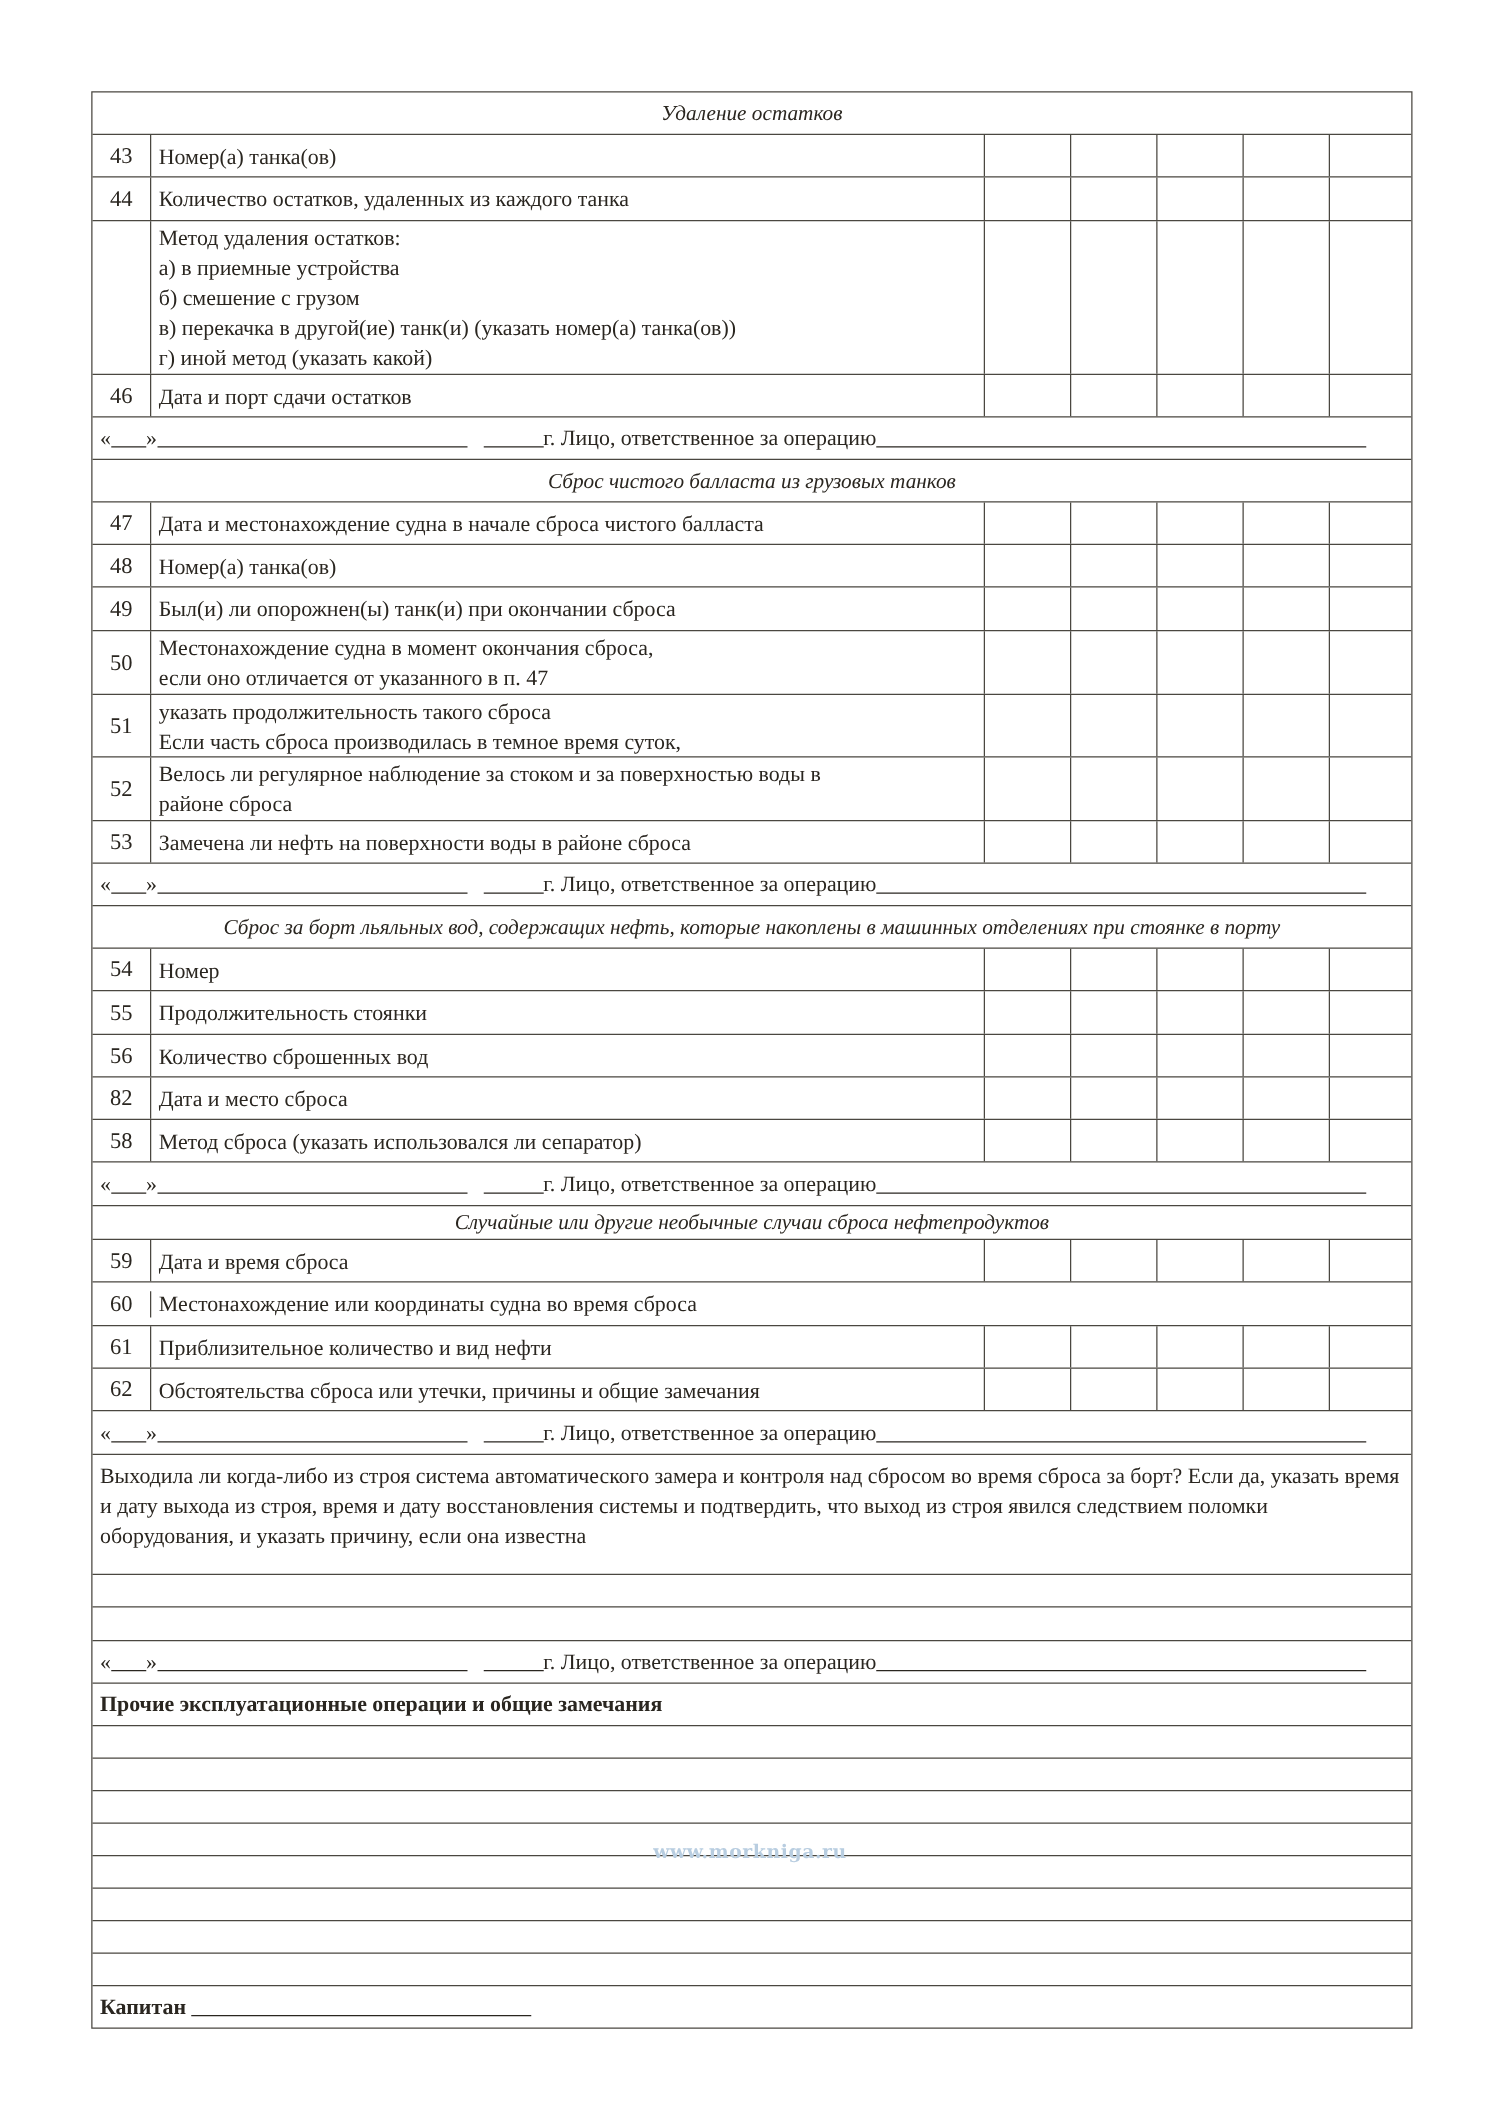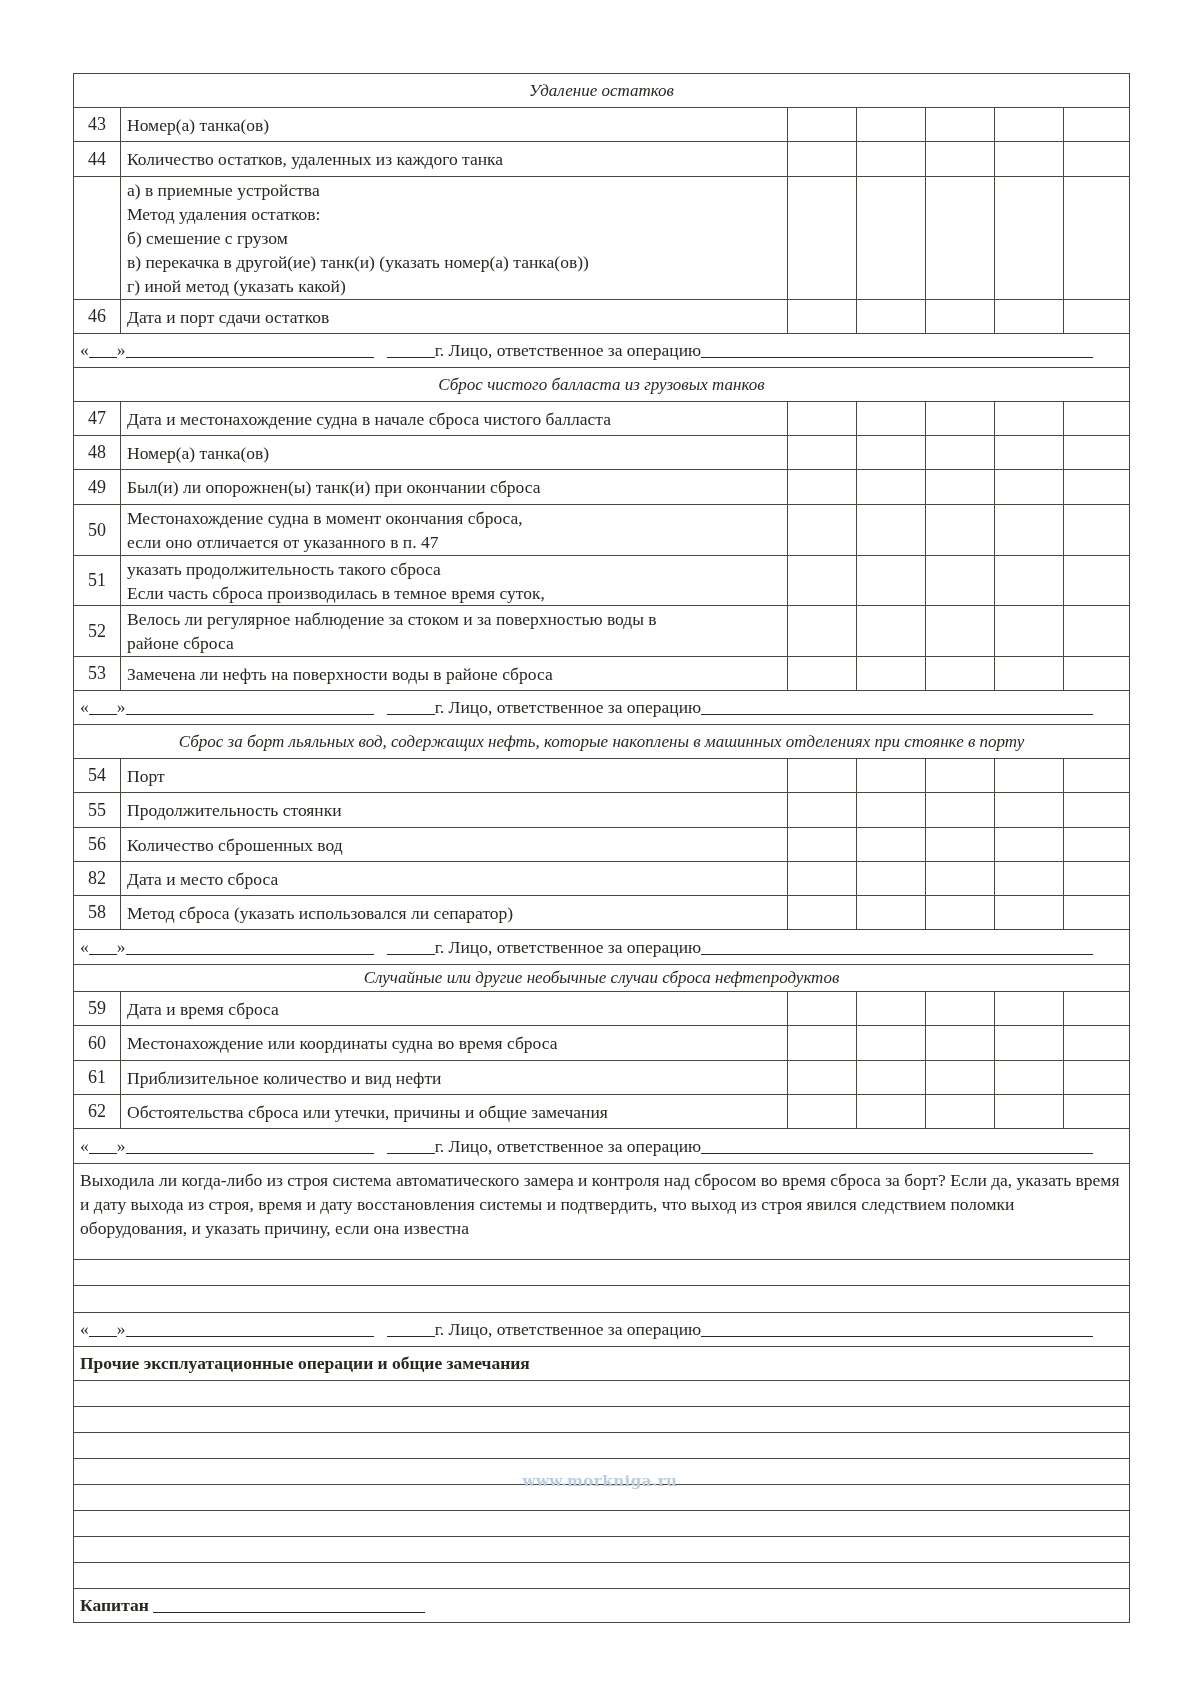--- a/index.html
+++ b/index.html
@@ -53,22 +53,22 @@
         </div>
         <div class="cell"></div>
         <div class="cell"></div>
         <div class="cell"></div>
         <div class="cell"></div>
         <div class="cell"></div>
       </div>
       <div class="row" style="height: 123px;">
         <div class="num"></div>
         <div class="txt">
+          <div>Метод удаления остатков:</div>
           <div>а)  в приемные устройства</div>
-          <div>Метод удаления остатков:</div>
           <div>б)  смешение с грузом</div>
           <div>в)  перекачка в другой(ие) танк(и) (указать номер(а) танка(ов))</div>
           <div>г)  иной метод (указать какой)</div>
         </div>
         <div class="cell"></div>
         <div class="cell"></div>
         <div class="cell"></div>
         <div class="cell"></div>
         <div class="cell"></div>
       </div>
@@ -181,21 +181,21 @@
         <span class="u" style="width: 248px;"></span>
         <span>&nbsp;&nbsp;&nbsp;</span>
         <span class="u" style="width: 48px;"></span>
         <span> г. Лицо, ответственное за операцию</span>
         <span class="u" style="width: 392px;"></span>
       </div>
       <div class="row sec" style="height: 34px;">Сброс за борт льяльных вод, содержащих нефть,  которые накоплены в машинных отделениях при стоянке в порту</div>
       <div class="row" style="height: 34px;">
         <div class="num">54</div>
         <div class="txt">
-          <div>Порт</div>
+          <div>Номер</div>
         </div>
         <div class="cell"></div>
         <div class="cell"></div>
         <div class="cell"></div>
         <div class="cell"></div>
         <div class="cell"></div>
       </div>
       <div class="row" style="height: 35px;">
         <div class="num">55</div>
         <div class="txt">
@@ -255,21 +255,21 @@
         <div class="num">59</div>
         <div class="txt">
           <div>Дата и время сброса</div>
         </div>
         <div class="cell"></div>
         <div class="cell"></div>
         <div class="cell"></div>
         <div class="cell"></div>
         <div class="cell"></div>
       </div>
-      <div class="row" style="height: 35px;">
+      <div class="row" style="height: 35px; align-items: center;">
         <div class="num">60</div>
         <div class="txt">
           <div>Местонахождение или координаты судна во время сброса</div>
         </div>
         <div class="cell"></div>
         <div class="cell"></div>
         <div class="cell"></div>
         <div class="cell"></div>
         <div class="cell"></div>
       </div>

